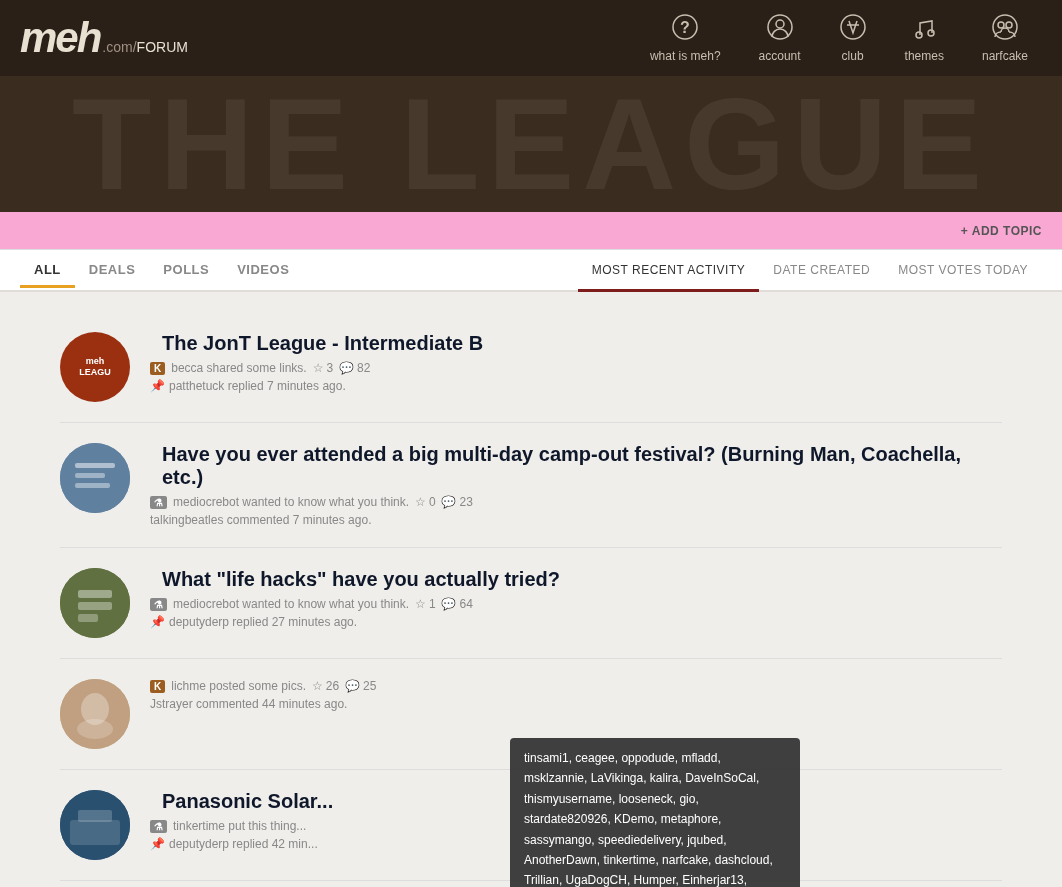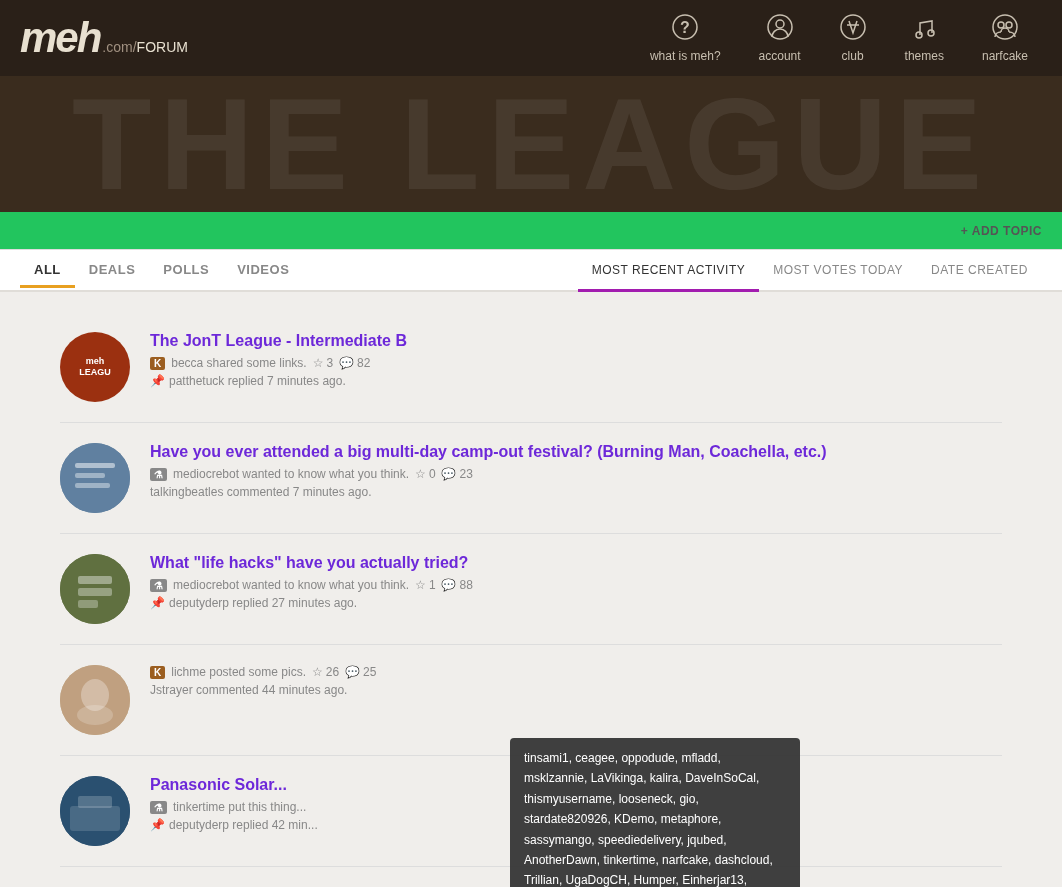--- a/index.html
+++ b/index.html
@@ -78,21 +78,21 @@
       color: rgba(255,255,255,0.07);
       letter-spacing: 8px;
       text-transform: uppercase;
       white-space: nowrap;
       line-height: 1;
       position: absolute;
     }
 
     
     .add-topic-bar {
-      background: #22c55e;
+      background: #f9a8d4;
       height: 38px;
       display: flex;
       align-items: center;
       justify-content: flex-end;
       padding-right: 20px;
       border-bottom: 1px solid #ddd;
     }
     .add-topic-btn {
       background: none;
       border: none;
@@ -145,21 +145,21 @@
       font-size: 12px;
       color: #888;
       cursor: pointer;
       text-transform: uppercase;
       letter-spacing: 0.5px;
       border-bottom: 3px solid transparent;
       margin-bottom: -2px;
     }
     .sort-tab.active {
       color: #333;
-      border-bottom: 3px solid #a21caf;
+      border-bottom: 3px solid #7f1d1d;
     }
 
     
     .content {
       max-width: 1062px;
       background: #f0eeeb;
       padding: 20px 60px;
     }
 
     
@@ -177,25 +177,26 @@
       flex-shrink: 0;
       display: flex;
       align-items: center;
       justify-content: center;
       font-size: 10px;
       font-weight: bold;
       color: white;
     }
     .topic-content {}
     .topic-title {
-      font-size: 16px;
-      font-weight: bold;
-      color: #6d28d9;
+      font-size: 20px;
+      font-weight: bold;
+      color: #0f172a;
       margin-bottom: 6px;
       cursor: pointer;
+      margin-left: 12px;
     }
     .topic-meta {
       font-size: 12px;
       color: #888;
       margin-bottom: 4px;
       display: flex;
       align-items: center;
       gap: 6px;
     }
     .meta-badge {
@@ -315,22 +316,22 @@
 
 <div class="filter-bar">
   <div class="filter-tabs-left">
     <div class="filter-tab active">ALL</div>
     <div class="filter-tab">DEALS</div>
     <div class="filter-tab">POLLS</div>
     <div class="filter-tab">VIDEOS</div>
   </div>
   <div class="filter-tabs-right">
     <div class="sort-tab active">MOST RECENT ACTIVITY</div>
+    <div class="sort-tab">DATE CREATED</div>
     <div class="sort-tab">MOST VOTES TODAY</div>
-    <div class="sort-tab">DATE CREATED</div>
   </div>
 </div>
 
 <div class="content">
 
   <div class="topic-item">
     <div class="thumb-placeholder" style="background: #9b3010; font-size:9px; text-align:center; line-height:1.2; padding:4px;">
       <span style="color:white; font-weight:bold;">meh<br>LEAGU</span>
     </div>
     <div class="topic-content">
@@ -379,21 +380,21 @@
         <rect x="18" y="34" width="34" height="8" rx="2" fill="rgba(255,255,255,0.35)"></rect>
         <rect x="18" y="46" width="20" height="8" rx="2" fill="rgba(255,255,255,0.3)"></rect>
       </svg>
     </div>
     <div class="topic-content">
       <div class="topic-title">What "life hacks" have you actually tried?</div>
       <div class="topic-meta">
         <span class="meta-badge" style="background:#888;">⚗</span>
         <span>mediocrebot wanted to know what you think.</span>
         <span class="star-count">☆ <span>1</span></span>
-        <span class="comment-count">💬 <span>88</span></span>
+        <span class="comment-count">💬 <span>64</span></span>
       </div>
       <div class="topic-activity">
         <span class="pin-icon">📌</span>
         <span>deputyderp replied 27 minutes ago.</span>
       </div>
     </div>
   </div>
 
   <div class="topic-item">
     <div class="thumb-placeholder" style="background: #c0a880;">

